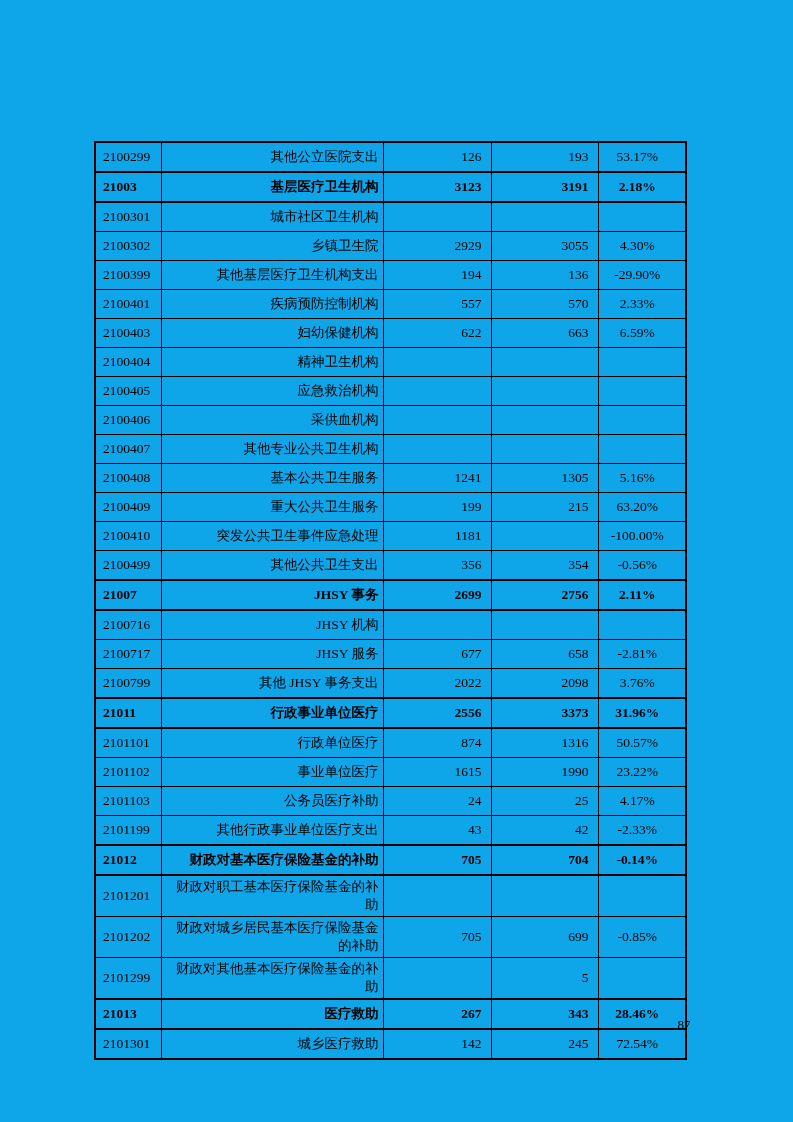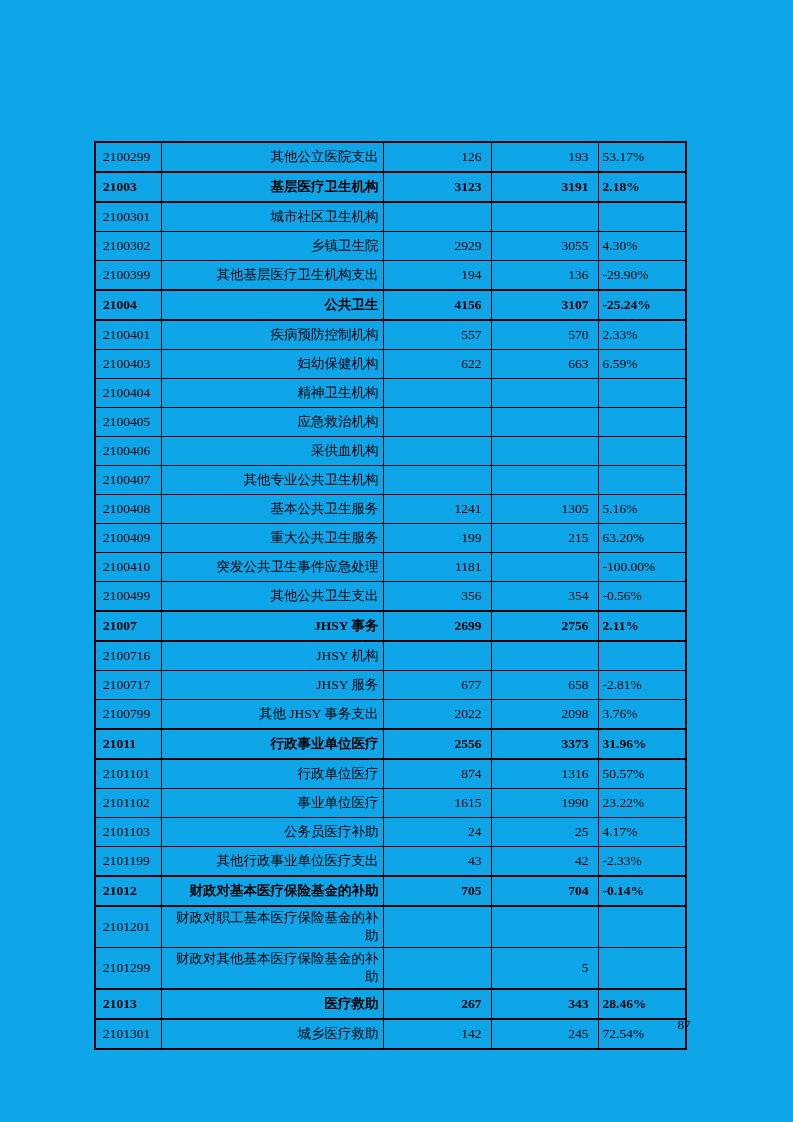--- a/index.html
+++ b/index.html
@@ -46,21 +46,21 @@
   }
   table.budget-table td.name {
     text-align: right;
     padding-left: 7px;
   }
   table.budget-table td.num {
     text-align: right;
     padding-right: 9px;
   }
   table.budget-table td.pct {
-    text-align: left;
+    text-align: center;
     padding-right: 13px;
     font-family: Liberation Serif, serif;
   }
   table.budget-table tr.bold td {
     font-weight: bold;
     border-top-width: 2px;
     border-bottom-width: 2px;
   }
   table.budget-table {
     border: 2px solid #000000;
@@ -116,27 +116,20 @@
           <td class="num">3055</td>
           <td class="pct">4.30%</td>
         </tr>
         <tr>
           <td class="code">2100399</td>
           <td class="name">其他基层医疗卫生机构支出</td>
           <td class="num">194</td>
           <td class="num">136</td>
           <td class="pct">-29.90%</td>
         </tr>
-        <tr class="bold">
-          <td class="code">21004</td>
-          <td class="name">公共卫生</td>
-          <td class="num">4156</td>
-          <td class="num">3107</td>
-          <td class="pct">-25.24%</td>
-        </tr>
         <tr>
           <td class="code">2100401</td>
           <td class="name">疾病预防控制机构</td>
           <td class="num">557</td>
           <td class="num">570</td>
           <td class="pct">2.33%</td>
         </tr>
         <tr>
           <td class="code">2100403</td>
           <td class="name">妇幼保健机构</td>
@@ -269,20 +262,27 @@
           <td class="num">705</td>
           <td class="num">704</td>
           <td class="pct">-0.14%</td>
         </tr>
         <tr>
           <td class="code">2101201</td>
           <td class="name">财政对职工基本医疗保险基金的补助</td>
           <td class="num"></td>
           <td class="num"></td>
           <td class="pct"></td>
+        </tr>
+        <tr>
+          <td class="code">2101202</td>
+          <td class="name">财政对城乡居民基本医疗保险基金的补助</td>
+          <td class="num">705</td>
+          <td class="num">699</td>
+          <td class="pct">-0.85%</td>
         </tr>
         <tr>
           <td class="code">2101299</td>
           <td class="name">财政对其他基本医疗保险基金的补助</td>
           <td class="num"></td>
           <td class="num">5</td>
           <td class="pct"></td>
         </tr>
         <tr class="bold">
           <td class="code">21013</td>

